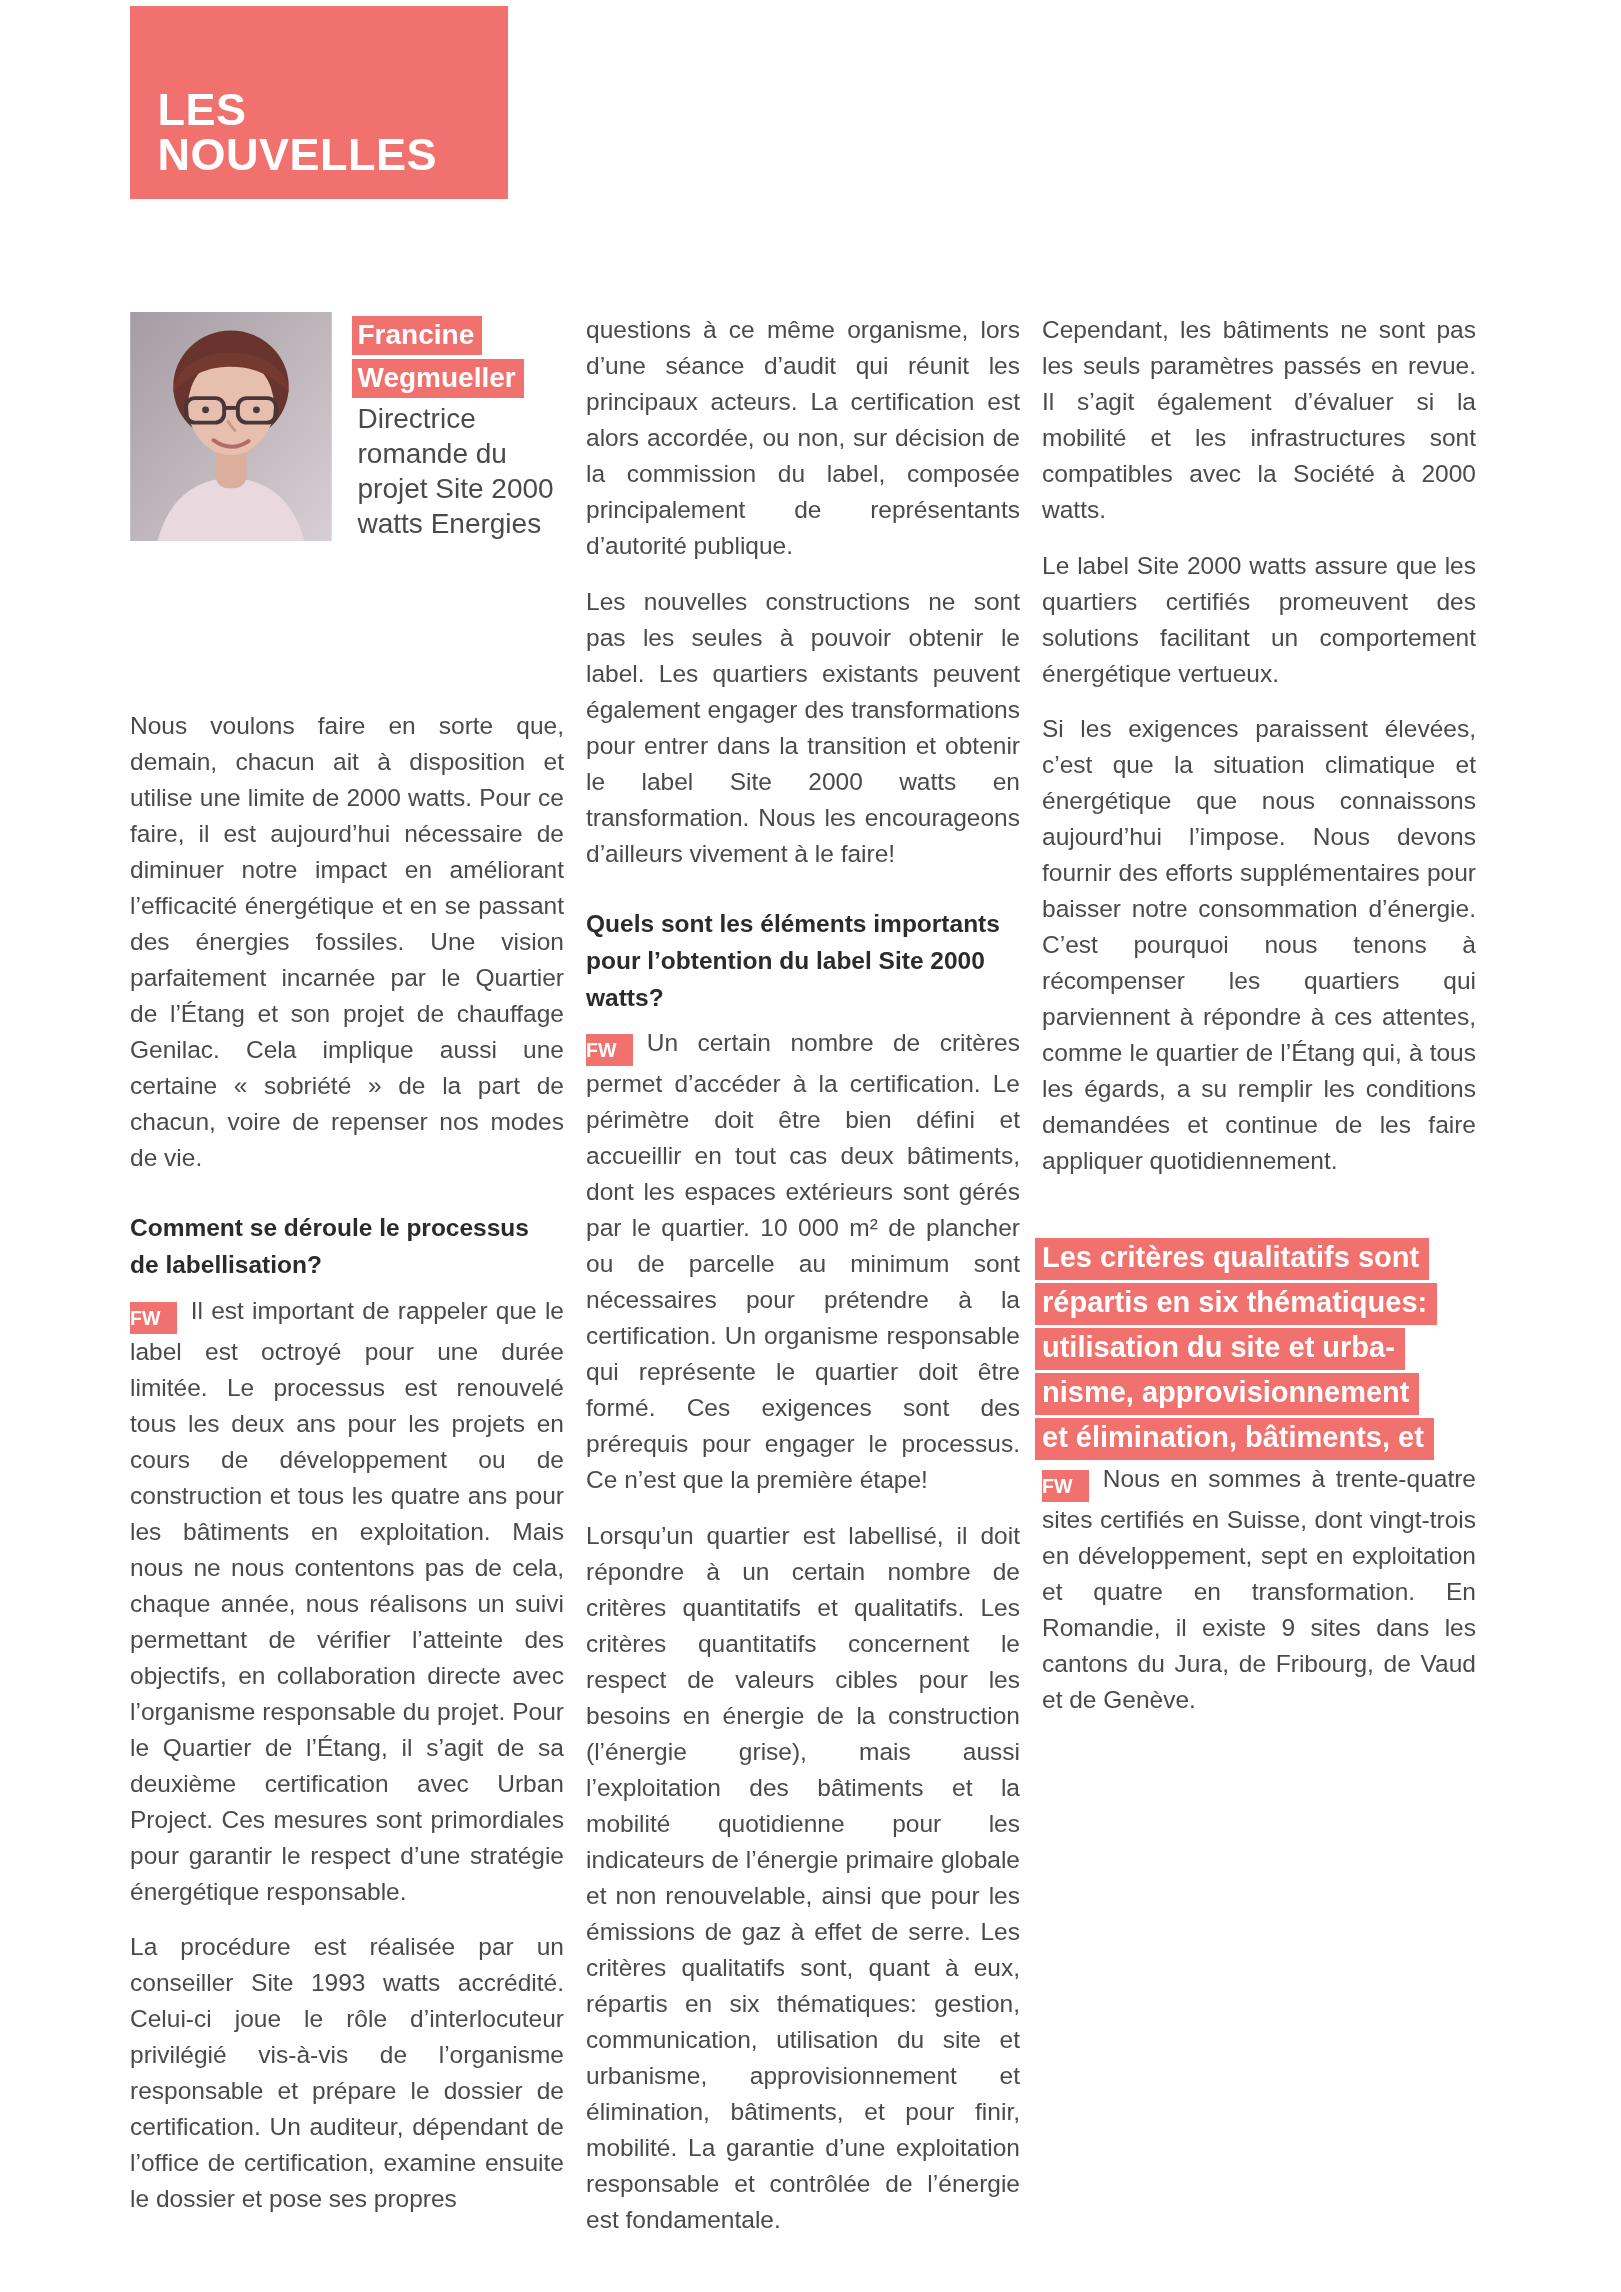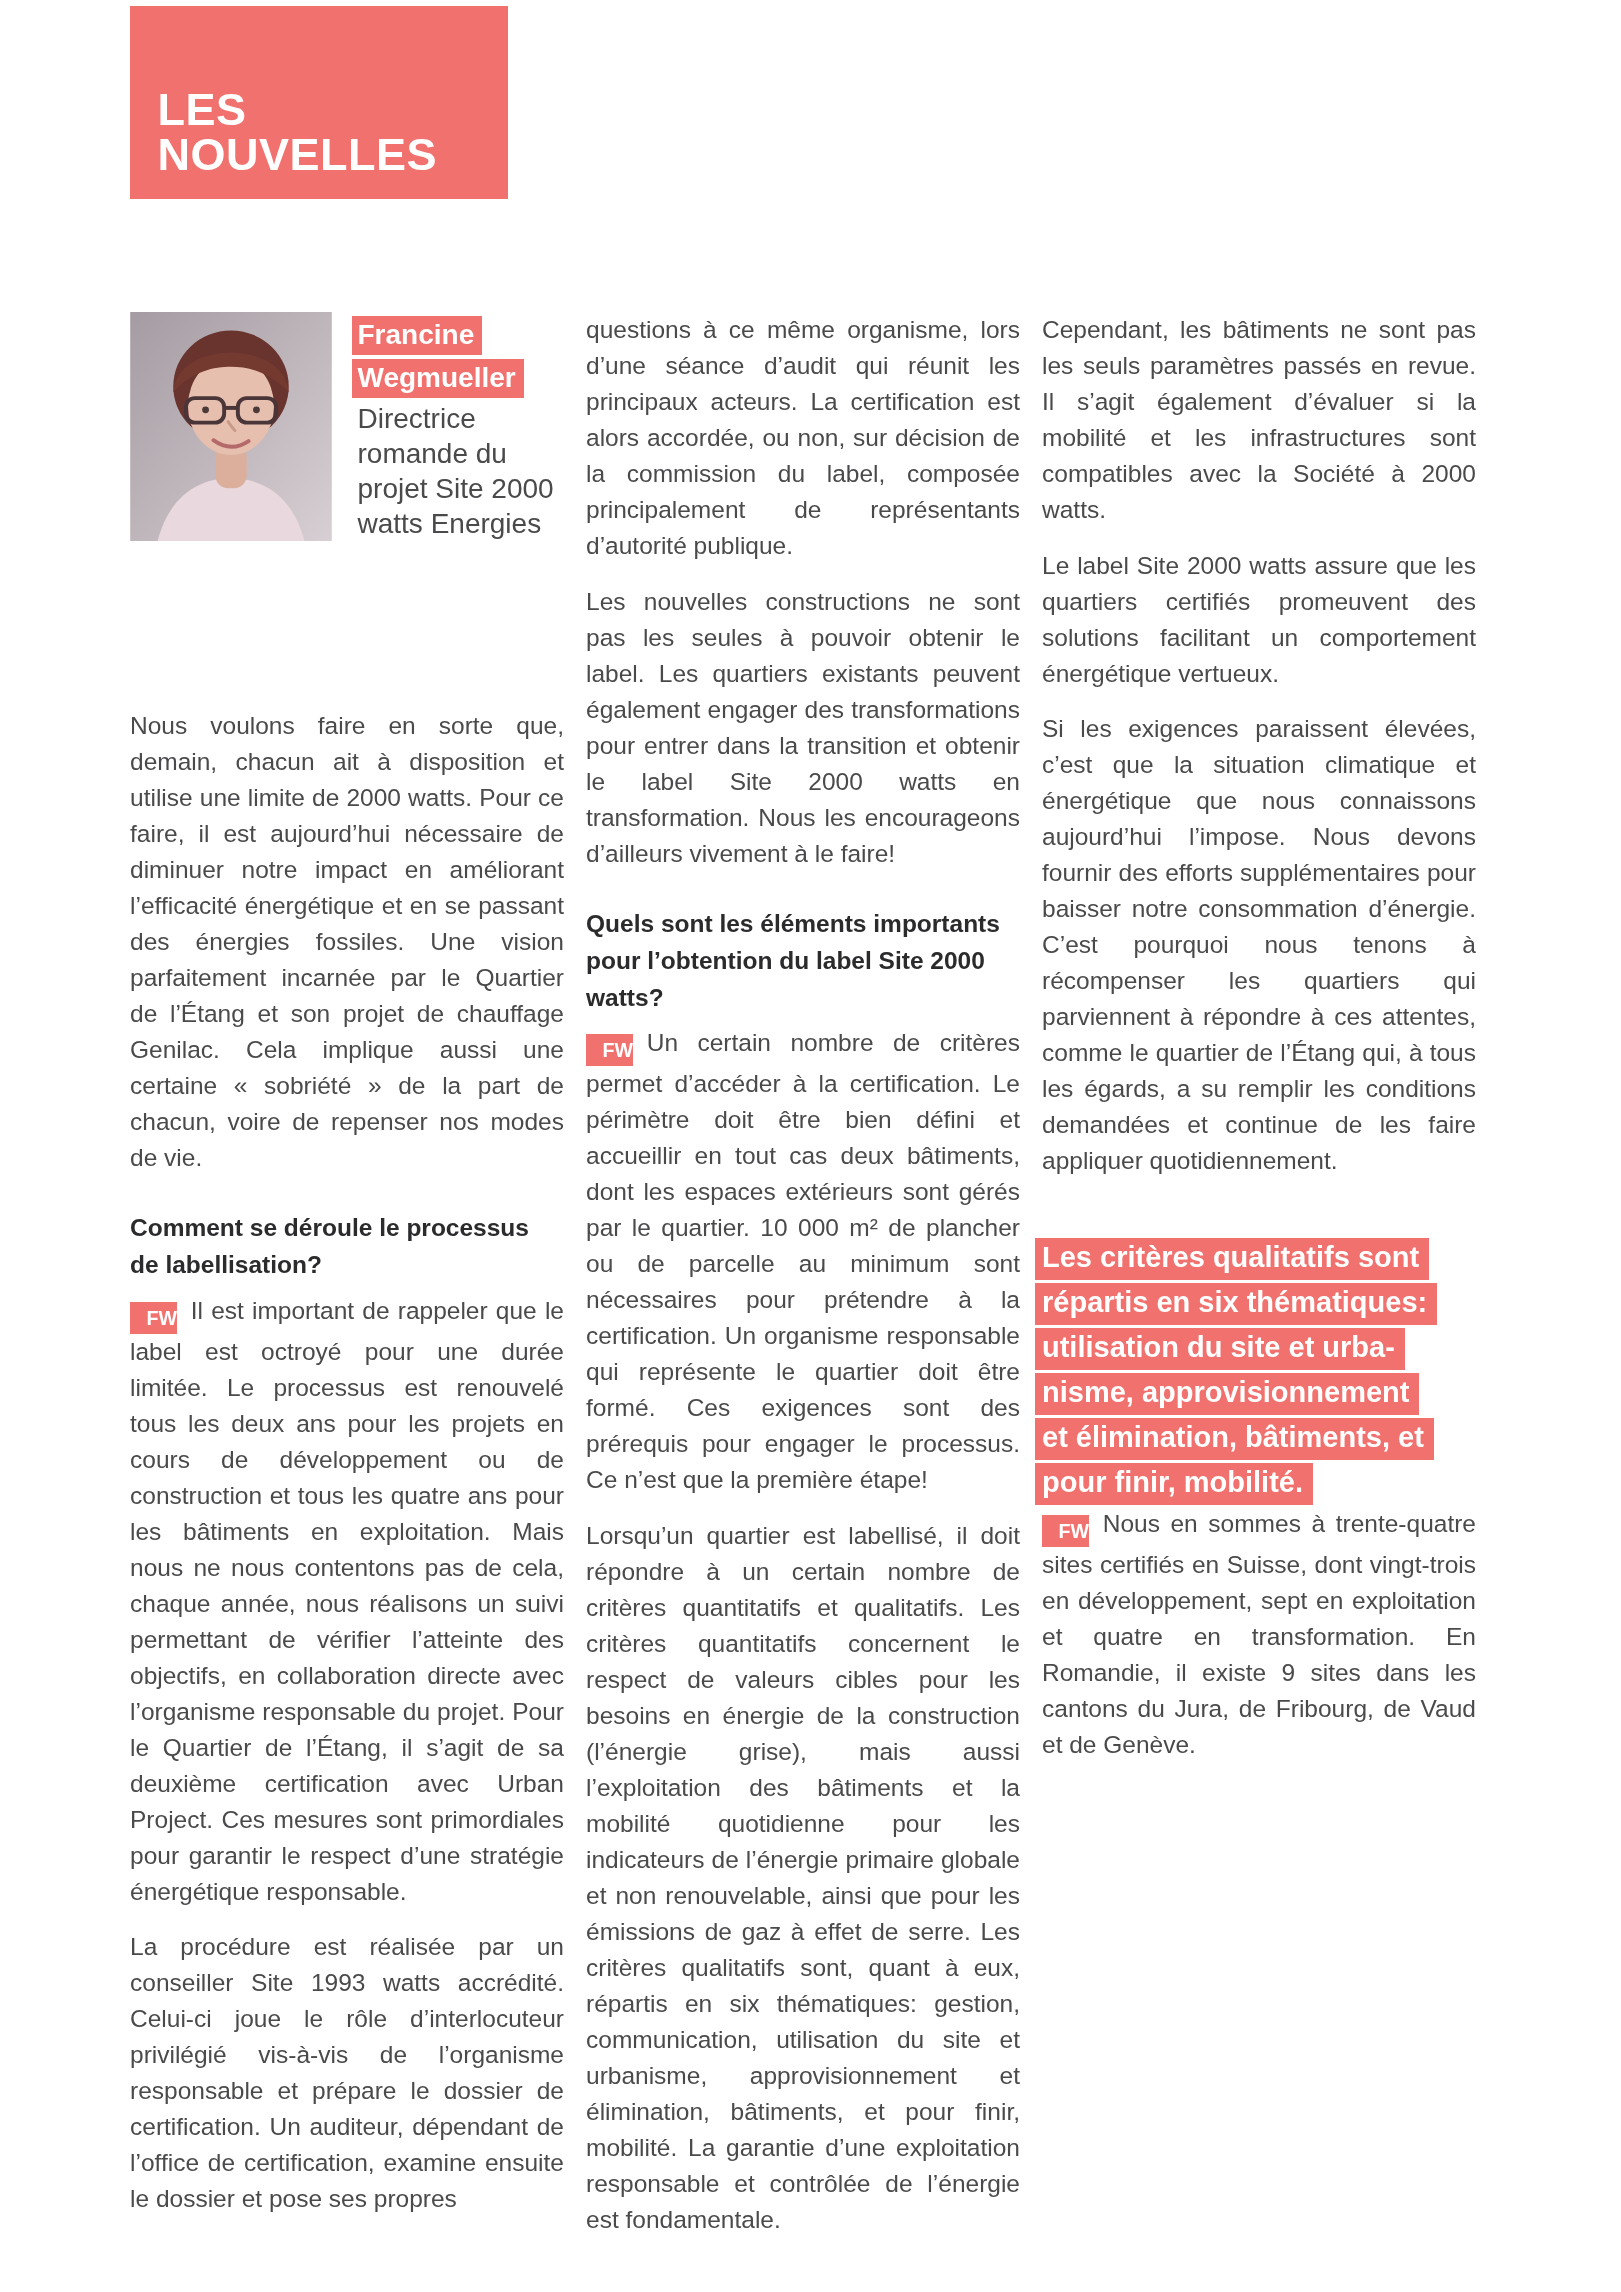--- a/index.html
+++ b/index.html
@@ -45,21 +45,21 @@
   .caption .hl{
     display:inline-block;background:#F0716E;color:#ffffff;
     font-weight:600;padding:1px 7.8px 2.9px 5.9px;margin:0 0 3.9px -5.9px;
     white-space:nowrap;
   }
   .caption .role-line{white-space:nowrap;}
   
   .fw-badge{
     display:inline-block;width:47px;height:32px;line-height:32px;
     background:#F0716E;color:#ffffff;font-size:19.6px;font-weight:700;
-    text-align:right;vertical-align:-5.9px;margin-right:13.7px;
+    text-align:left;vertical-align:-5.9px;margin-right:13.7px;
   }
   
   .quote{margin:57px 0 0 0;text-align:left;}
   .quote .q-line{line-height:45px;height:45px;}
   .quote .q-line span{
     display:inline-block;background:#F0716E;color:#ffffff;
     font-size:29px;font-weight:600;line-height:35px;
     padding:2px 9.8px 4.9px 6.9px;margin-left:-6.9px;white-space:nowrap;
   }
   .col3 h3.low{margin-top:122px;}
@@ -135,21 +135,20 @@
       <p>Cependant, les bâtiments ne sont pas les seuls paramètres passés en revue. Il s’agit également d’évaluer si la mobilité et les infrastructures sont compatibles avec la Société à 2000 watts.</p>
       <p>Le label Site 2000 watts assure que les quartiers certifiés promeuvent des solutions facilitant un comportement énergétique vertueux.</p>
       <p>Si les exigences paraissent élevées, c’est que la situation climatique et énergétique que nous connaissons aujourd’hui l’impose. Nous devons fournir des efforts supplémentaires pour baisser notre consommation d’énergie. C’est pourquoi nous tenons à récompenser les quartiers qui parviennent à répondre à ces attentes, comme le quartier de l’Étang qui, à tous les égards, a su remplir les conditions demandées et continue de les faire appliquer quotidiennement.</p>
 
       <div class="quote">
         <div class="q-line"><span>Les critères qualitatifs sont</span></div>
         <div class="q-line"><span>répartis en six thématiques:</span></div>
         <div class="q-line"><span>utilisation du site et urba-</span></div>
         <div class="q-line"><span>nisme, approvisionnement</span></div>
         <div class="q-line"><span>et élimination, bâtiments, et</span></div>
-        <div class="q-line"><span>pour finir, mobilité.</span></div>
       </div>
 
 
       <p><span class="fw-badge">FW</span><span>Nous en sommes à trente-quatre sites certifiés en Suisse, dont vingt-trois en développement, sept en exploitation et quatre en transformation. En Romandie, il existe 9 sites dans les cantons du Jura, de Fribourg, de Vaud et de Genève.</span></p>
     </div>
 
   </div>
 </div>
 
 

